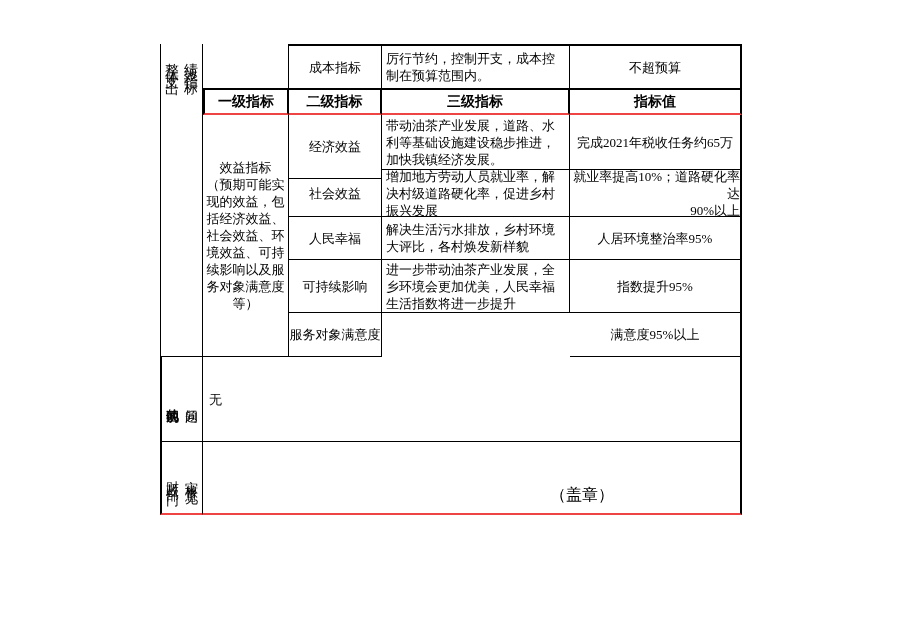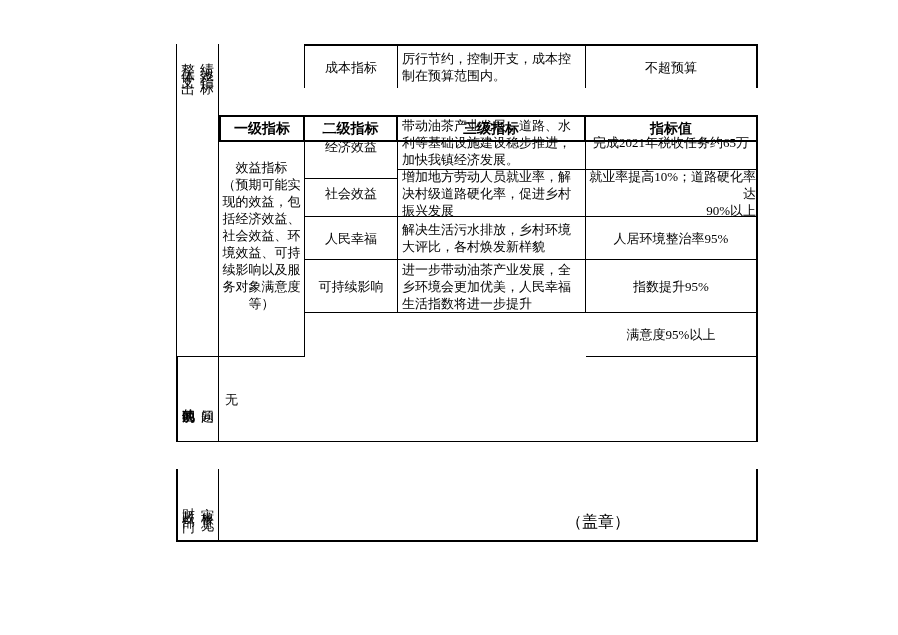--- a/index.html
+++ b/index.html
@@ -11,21 +11,21 @@
   }
   #canvas {
     position: relative;
     width: 898px;
     height: 635px;
     background: #ffffff;
     overflow: hidden;
   }
   #perf-table {
     position: absolute;
-    left: 176px;
+    left: 160px;
     top: 44px;
     width: 582px;
     height: 471px;
   }
   .cell {
     position: absolute;
     box-sizing: border-box;
     display: flex;
     align-items: center;
     justify-content: center;
@@ -69,21 +69,21 @@
     font-size: 16px;
     white-space: nowrap;
   }
   
   .b-l1 { border-left: 1px solid #000; }
   .b-l2 { border-left: 2px solid #000; }
   .b-r1 { border-right: 1px solid #000; }
   .b-r2 { border-right: 2px solid #000; }
   .b-t2 { border-top: 2px solid #000; }
   .b-b1 { border-bottom: 1px solid #000; }
-  .b-b2 { border-bottom: 2px solid #000000; margin-top: 27px; }
+  .b-b2 { border-bottom: 2px solid #ef4444; }
 </style>
 </head>
 <body>
 
 <div id="canvas">
   <div id="perf-table">
 
     <div class="cell vcell vtop b-l1 b-r1 b-b1" style="left:0; top:0; width:43px; height:313px;">
       <div class="vtext vtext-a">整体支出
 绩效指标</div>
@@ -127,20 +127,21 @@
     <div class="cell l3cell b-r1 b-b1" style="left:222px; top:173px; width:188px; height:43px;">解决生活污水排放，乡村环境
 大评比，各村焕发新样貌</div>
     <div class="cell b-r2 b-b1" style="left:410px; top:173px; width:172px; height:43px;">人居环境整治率95%</div>
 
     <div class="cell l2cell b-r1 b-b1" style="left:129px; top:216px; width:93px; height:53px;">可持续影响</div>
     <div class="cell l3cell b-r1 b-b1" style="left:222px; top:216px; width:188px; height:53px;">进一步带动油茶产业发展，全
 乡环境会更加优美，人民幸福
 生活指数将进一步提升</div>
     <div class="cell b-r2 b-b1" style="left:410px; top:216px; width:172px; height:53px;">指数提升95%</div>
 
+    <div class="cell l2cell b-r1 b-b1" style="left:129px; top:269px; width:93px; height:44px;">服务对象满意度</div>
     <div class="cell b-r2 b-b1" style="left:410px; top:269px; width:172px; height:44px;">满意度95%以上</div>
 
     <div class="cell vcell b-l2 b-r1 b-b1" style="left:0; top:313px; width:43px; height:85px;">
       <div class="vtext vtext-other">其他说明的
 问题</div>
     </div>
     <div class="cell notes-content b-r2 b-b1" style="left:43px; top:313px; width:539px; height:85px;">无</div>
 
     <div class="cell vcell b-l2 b-r1 b-b2" style="left:0; top:398px; width:43px; height:73px;">
       <div class="vtext vtext-review">财政部门

